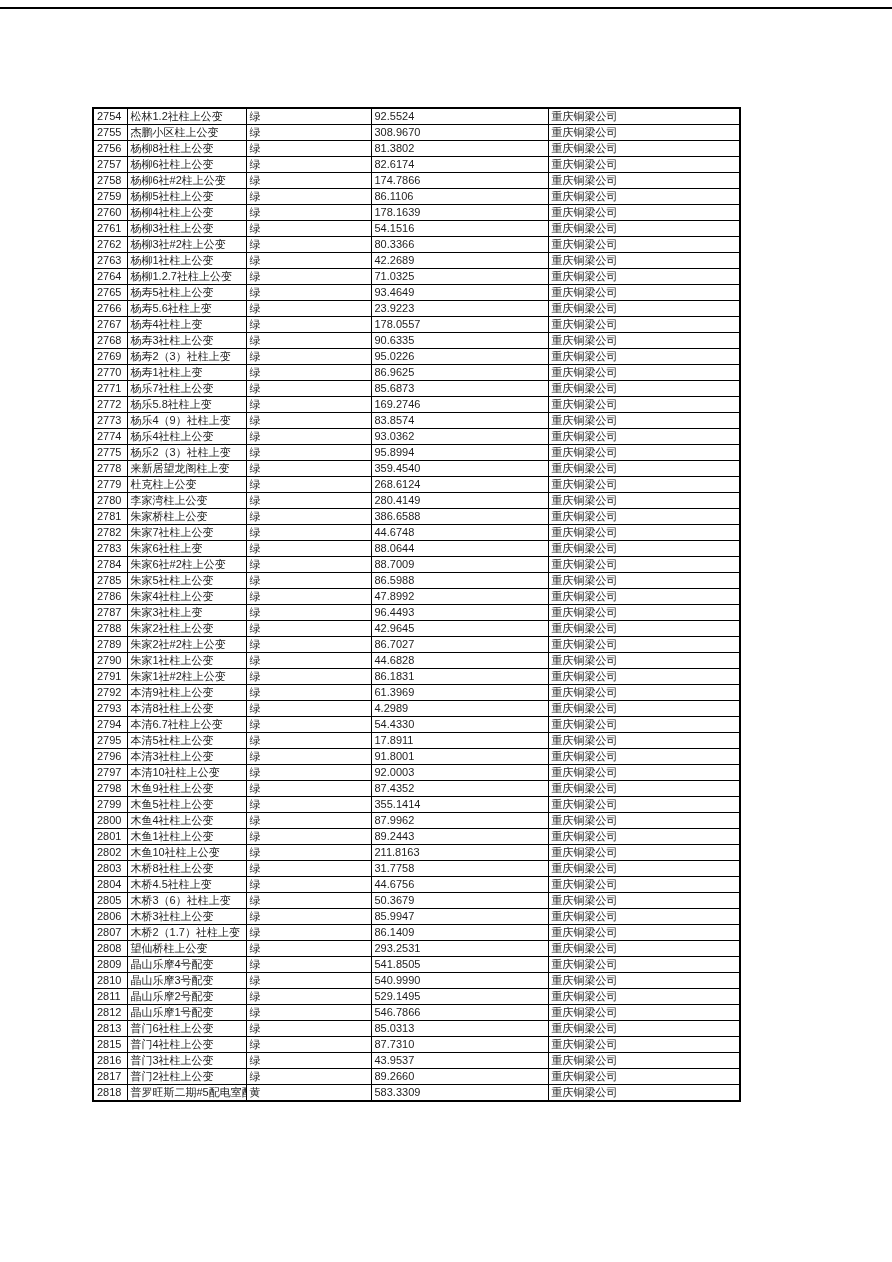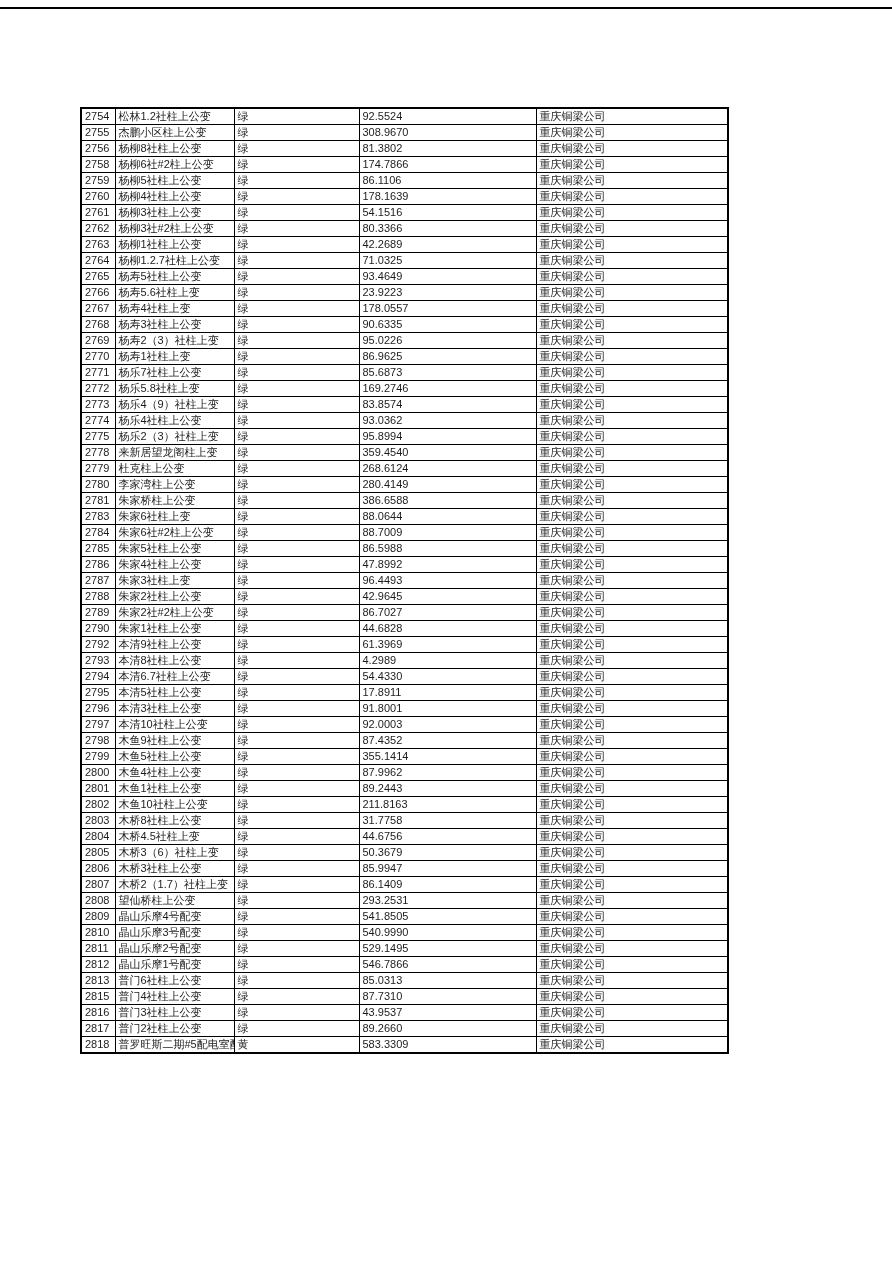--- a/index.html
+++ b/index.html
@@ -17,21 +17,21 @@
   .top-rule {
     position: absolute;
     top: 7px;
     left: 0;
     width: 892px;
     height: 2px;
     background: #000000;
   }
   table.data-table {
     position: absolute;
-    left: 80px;
+    left: 92px;
     top: 107px;
     width: 647px;
     border-collapse: collapse;
     table-layout: fixed;
     border: 2px solid #000000;
   }
   table.data-table td {
     border: 1px solid #000000;
     height: 15px;
     font-size: 11px;
@@ -80,20 +80,27 @@
         <td class="col-company">重庆铜梁公司</td>
       </tr>
       <tr>
         <td class="col-id">2756</td>
         <td class="col-name">杨柳8社柱上公变</td>
         <td class="col-status">绿</td>
         <td class="col-value">81.3802</td>
         <td class="col-company">重庆铜梁公司</td>
       </tr>
       <tr>
+        <td class="col-id">2757</td>
+        <td class="col-name">杨柳6社柱上公变</td>
+        <td class="col-status">绿</td>
+        <td class="col-value">82.6174</td>
+        <td class="col-company">重庆铜梁公司</td>
+      </tr>
+      <tr>
         <td class="col-id">2758</td>
         <td class="col-name">杨柳6社#2柱上公变</td>
         <td class="col-status">绿</td>
         <td class="col-value">174.7866</td>
         <td class="col-company">重庆铜梁公司</td>
       </tr>
       <tr>
         <td class="col-id">2759</td>
         <td class="col-name">杨柳5社柱上公变</td>
         <td class="col-status">绿</td>
@@ -234,20 +241,27 @@
         <td class="col-company">重庆铜梁公司</td>
       </tr>
       <tr>
         <td class="col-id">2781</td>
         <td class="col-name">朱家桥柱上公变</td>
         <td class="col-status">绿</td>
         <td class="col-value">386.6588</td>
         <td class="col-company">重庆铜梁公司</td>
       </tr>
       <tr>
+        <td class="col-id">2782</td>
+        <td class="col-name">朱家7社柱上公变</td>
+        <td class="col-status">绿</td>
+        <td class="col-value">44.6748</td>
+        <td class="col-company">重庆铜梁公司</td>
+      </tr>
+      <tr>
         <td class="col-id">2783</td>
         <td class="col-name">朱家6社柱上变</td>
         <td class="col-status">绿</td>
         <td class="col-value">88.0644</td>
         <td class="col-company">重庆铜梁公司</td>
       </tr>
       <tr>
         <td class="col-id">2784</td>
         <td class="col-name">朱家6社#2柱上公变</td>
         <td class="col-status">绿</td>
@@ -287,20 +301,27 @@
         <td class="col-name">朱家2社#2柱上公变</td>
         <td class="col-status">绿</td>
         <td class="col-value">86.7027</td>
         <td class="col-company">重庆铜梁公司</td>
       </tr>
       <tr>
         <td class="col-id">2790</td>
         <td class="col-name">朱家1社柱上公变</td>
         <td class="col-status">绿</td>
         <td class="col-value">44.6828</td>
+        <td class="col-company">重庆铜梁公司</td>
+      </tr>
+      <tr>
+        <td class="col-id">2791</td>
+        <td class="col-name">朱家1社#2柱上公变</td>
+        <td class="col-status">绿</td>
+        <td class="col-value">86.1831</td>
         <td class="col-company">重庆铜梁公司</td>
       </tr>
       <tr>
         <td class="col-id">2792</td>
         <td class="col-name">本清9社柱上公变</td>
         <td class="col-status">绿</td>
         <td class="col-value">61.3969</td>
         <td class="col-company">重庆铜梁公司</td>
       </tr>
       <tr>

